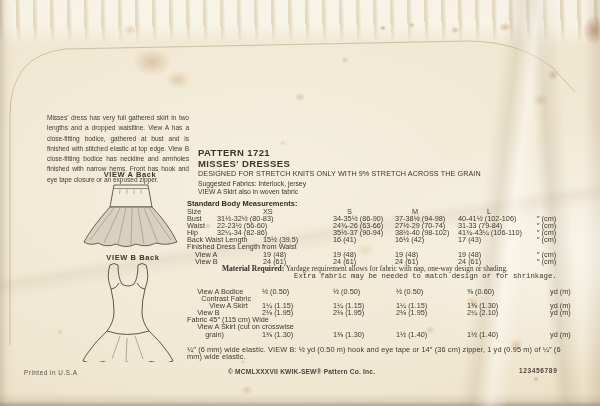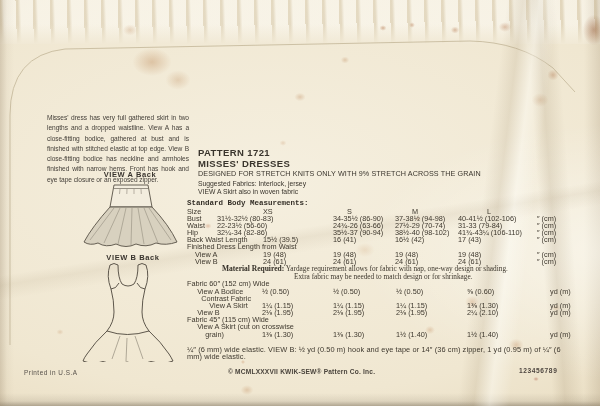--- a/index.html
+++ b/index.html
@@ -48,33 +48,33 @@
   .flap{position:absolute;inset:0;pointer-events:none;}
   .desc{position:absolute;left:47px;top:113px;width:142px;font-size:6.6px;line-height:10.3px;
         text-align:justify;color:#45403a;letter-spacing:-0.05px;}
   .view-label{position:absolute;width:120px;text-align:center;font-weight:bold;font-size:7.5px;
         letter-spacing:.6px;color:#39342e;}
   .art{position:absolute;}
   .titleblock{position:absolute;left:198px;top:148px;width:350px;color:#3a352d;}
   .t1,.t2{font-weight:bold;font-size:9.5px;letter-spacing:.4px;line-height:10.5px;}
   .t3{font-size:7.2px;line-height:10.5px;letter-spacing:.1px;}
   .t4,.t5{font-size:6.8px;line-height:8.2px;}
-  .sheading{position:absolute;left:187px;font-family:Liberation Mono, monospace;font-weight:bold;
+  .sheading{position:absolute;left:187px;font-family:Liberation Sans, sans-serif;font-weight:bold;
         font-size:7.5px;color:#332e26;white-space:nowrap;}
   .trow,.frow,.nline{position:absolute;left:187px;width:413px;height:8px;
         font-family:Liberation Sans, sans-serif;font-size:7.3px;color:#3e382e;}
   .trow span,.frow span{position:absolute;top:0;white-space:pre;}
   .trow .l{left:0}.trow .xs{left:30px}.trow .s{left:146px}.trow .m{left:208px}.trow .xl{left:271px}.trow .u{left:350px}
   .trow.push .xs{left:76px}
   .trow.hdr .xs{left:76px}.trow.hdr .s{left:160px}.trow.hdr .m{left:225px}.trow.hdr .xl{left:300px}
   .frow .l{left:0}.frow .xs{left:75px}.frow .s{left:146px}.frow .m{left:209px}.frow .xl{left:280px}.frow .u{left:363px}
   .matrow{position:absolute;left:187px;top:264px;white-space:nowrap;
         font-family:"Liberation Serif",serif;font-size:7.3px;color:#3e382e;}
   .matrow b{font-size:7.5px;color:#332e26;padding-left:35px;}
-  .intro2{position:absolute;left:262px;top:271.5px;font-family:Liberation Serif, serif;
+  .intro2{position:absolute;left:262px;top:271.5px;font-family:Liberation Mono, monospace;
         font-size:7.3px;white-space:nowrap;padding-left:32px;}
   .nline{white-space:nowrap;font-size:7.4px;letter-spacing:.1px;}
   .copyright{position:absolute;left:228px;top:368px;font-size:6.6px;font-weight:bold;
         color:#4a443c;letter-spacing:.2px;white-space:nowrap;}
   .printed{position:absolute;left:24px;top:369px;font-size:6.4px;letter-spacing:.5px;color:#56504a;}
   .stock{position:absolute;left:519px;top:367px;font-size:6.6px;font-weight:bold;
         letter-spacing:.6px;color:#4e4640;}
 </style>
 </head>
 <body>
@@ -205,23 +205,20 @@
     <span class="xl">24 (61)</span>
     <span class="u">″ (cm)</span>
   </div>
 
   <div class="matrow">
     <b>Material Required:</b>
     <span>Yardage requirement allows for fabric with nap, one-way design or shading.</span>
   </div>
   <div class="intro2">Extra fabric may be needed to match design or for shrinkage.</div>
 
-  <div class="frow" style="top:279px">
-    <span class="l">Fabric 60″ (152 cm) Wide</span>
-  </div>
   <div class="frow" style="top:286.5px">
     <span class="l">     View A Bodice</span>
     <span class="xs">½ (0.50)</span>
     <span class="s">½ (0.50)</span>
     <span class="m">½ (0.50)</span>
     <span class="xl">⅝ (0.60)</span>
     <span class="u">yd (m)</span>
   </div>
   <div class="frow" style="top:293.5px">
     <span class="l">       Contrast Fabric</span>

